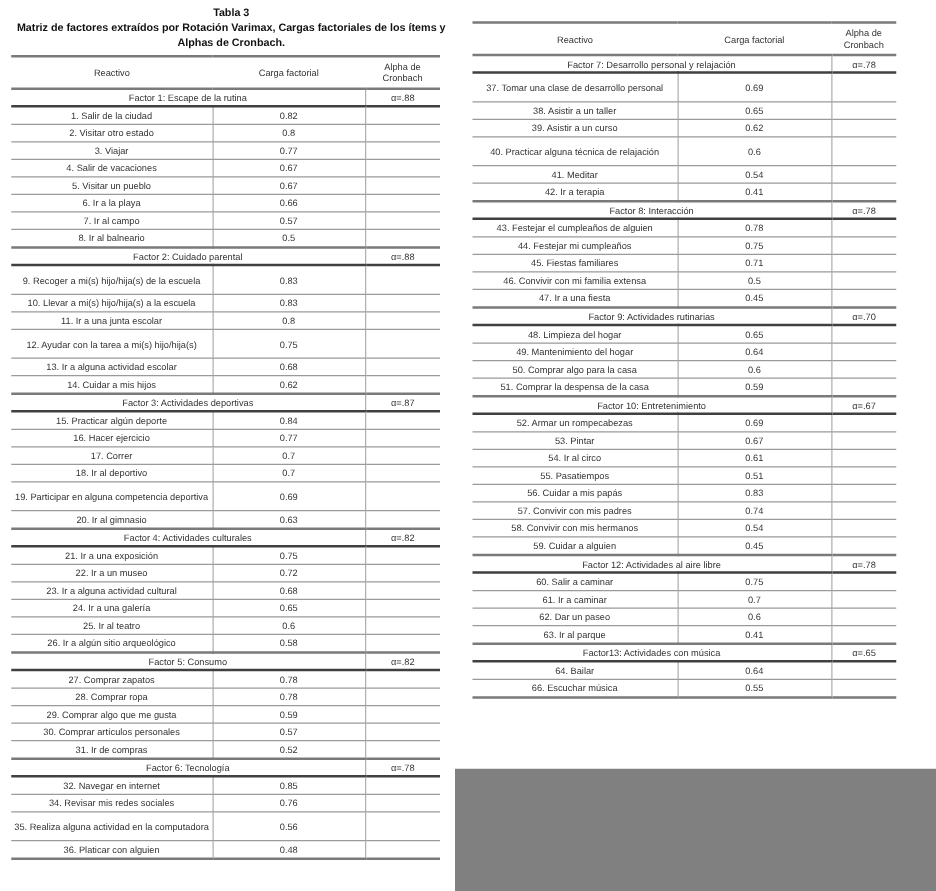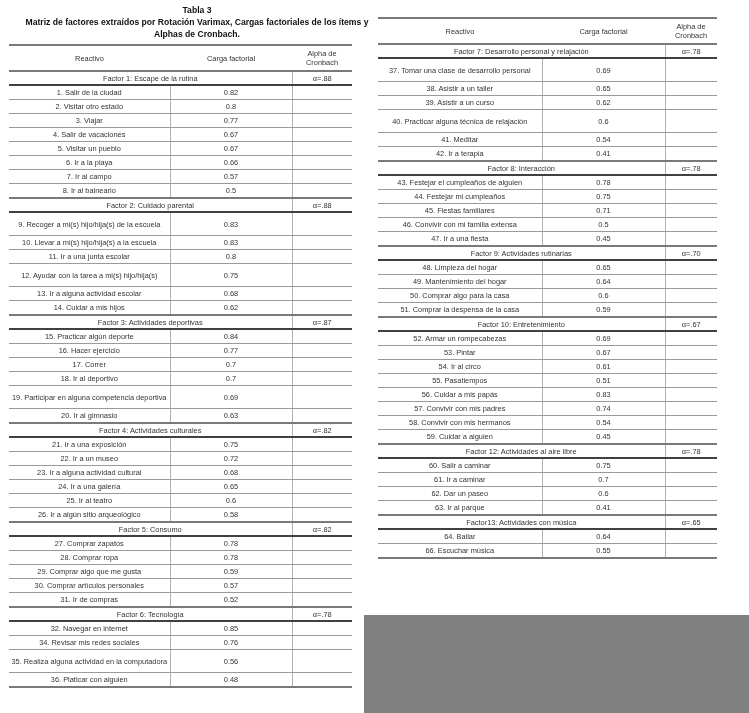--- a/index.html
+++ b/index.html
@@ -1,18 +1,18 @@
 <!DOCTYPE html>
 <html><head>
 <meta charset="utf-8">
 <style>
   html, body { margin: 0; padding: 0; background: #ffffff; }
   body { width: 749px; height: 713px; position: relative; overflow: hidden;
          font-family: "Liberation Sans", "DejaVu Sans", sans-serif; color: #2a2a2a; }
-  .caption { position: absolute; left: 16px; top: 4px; width: 362px; text-align: center;
+  .caption { position: absolute; left: 4px; top: 4px; width: 362px; text-align: center;
              font-weight: bold; font-size: 8.6px; line-height: 12px; color: #111; }
   .tbl { position: absolute; border-collapse: collapse; table-layout: fixed; font-size: 7.4px; }
   .tbl td, .tbl th { padding: 0 2px; text-align: center; vertical-align: middle;
                      font-weight: normal; color: #333; line-height: 9px; }
   .tbl thead tr { border-top: 2.5px solid #7a7a7a; border-bottom: 2px solid #8a8a8a; margin-top: 16px; }
   .tbl tr.item td { border-bottom: 1px solid #9a9a9a; height: 13px; }
   .tbl tr.item.tall td { height: 22px; margin-top: 27px; }
   .tbl tr.item td.c1 { border-right: 1px solid #b0b0b0; }
   .tbl tr.item td.c2 { border-right: 1px solid #b0b0b0; }
   .tbl tr.factor td { border-top: 2px solid #7a7a7a; border-bottom: 2px solid #404040; height: 12px; }

